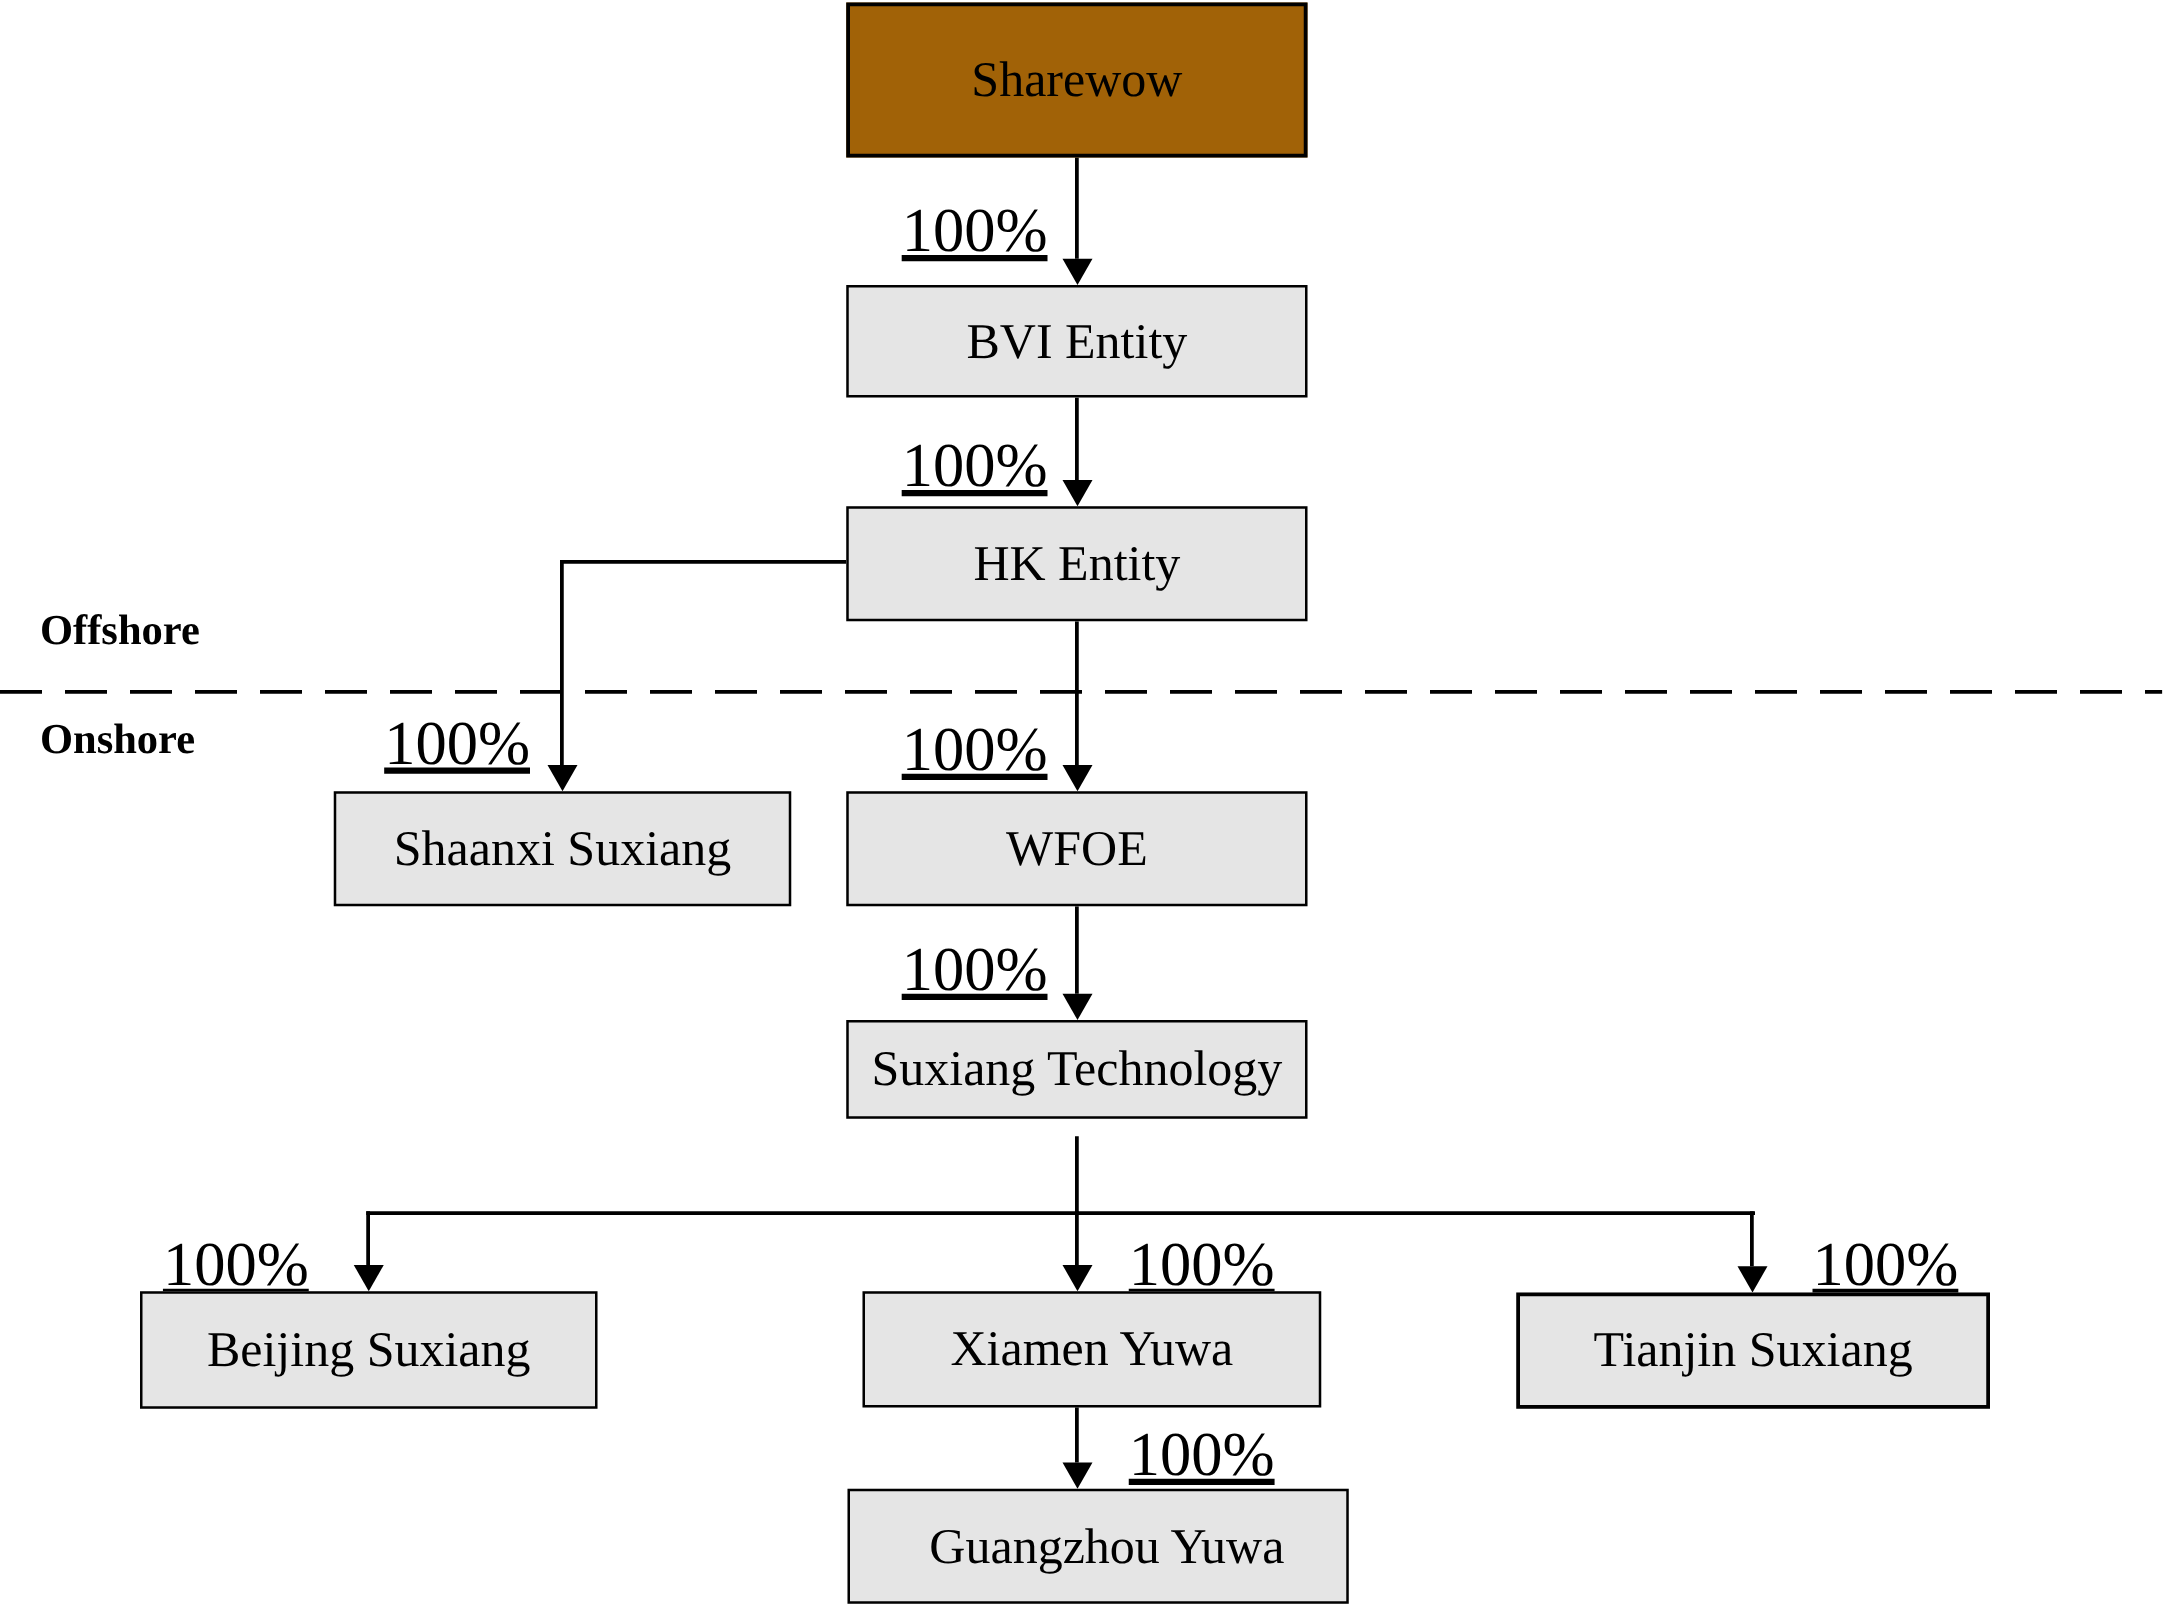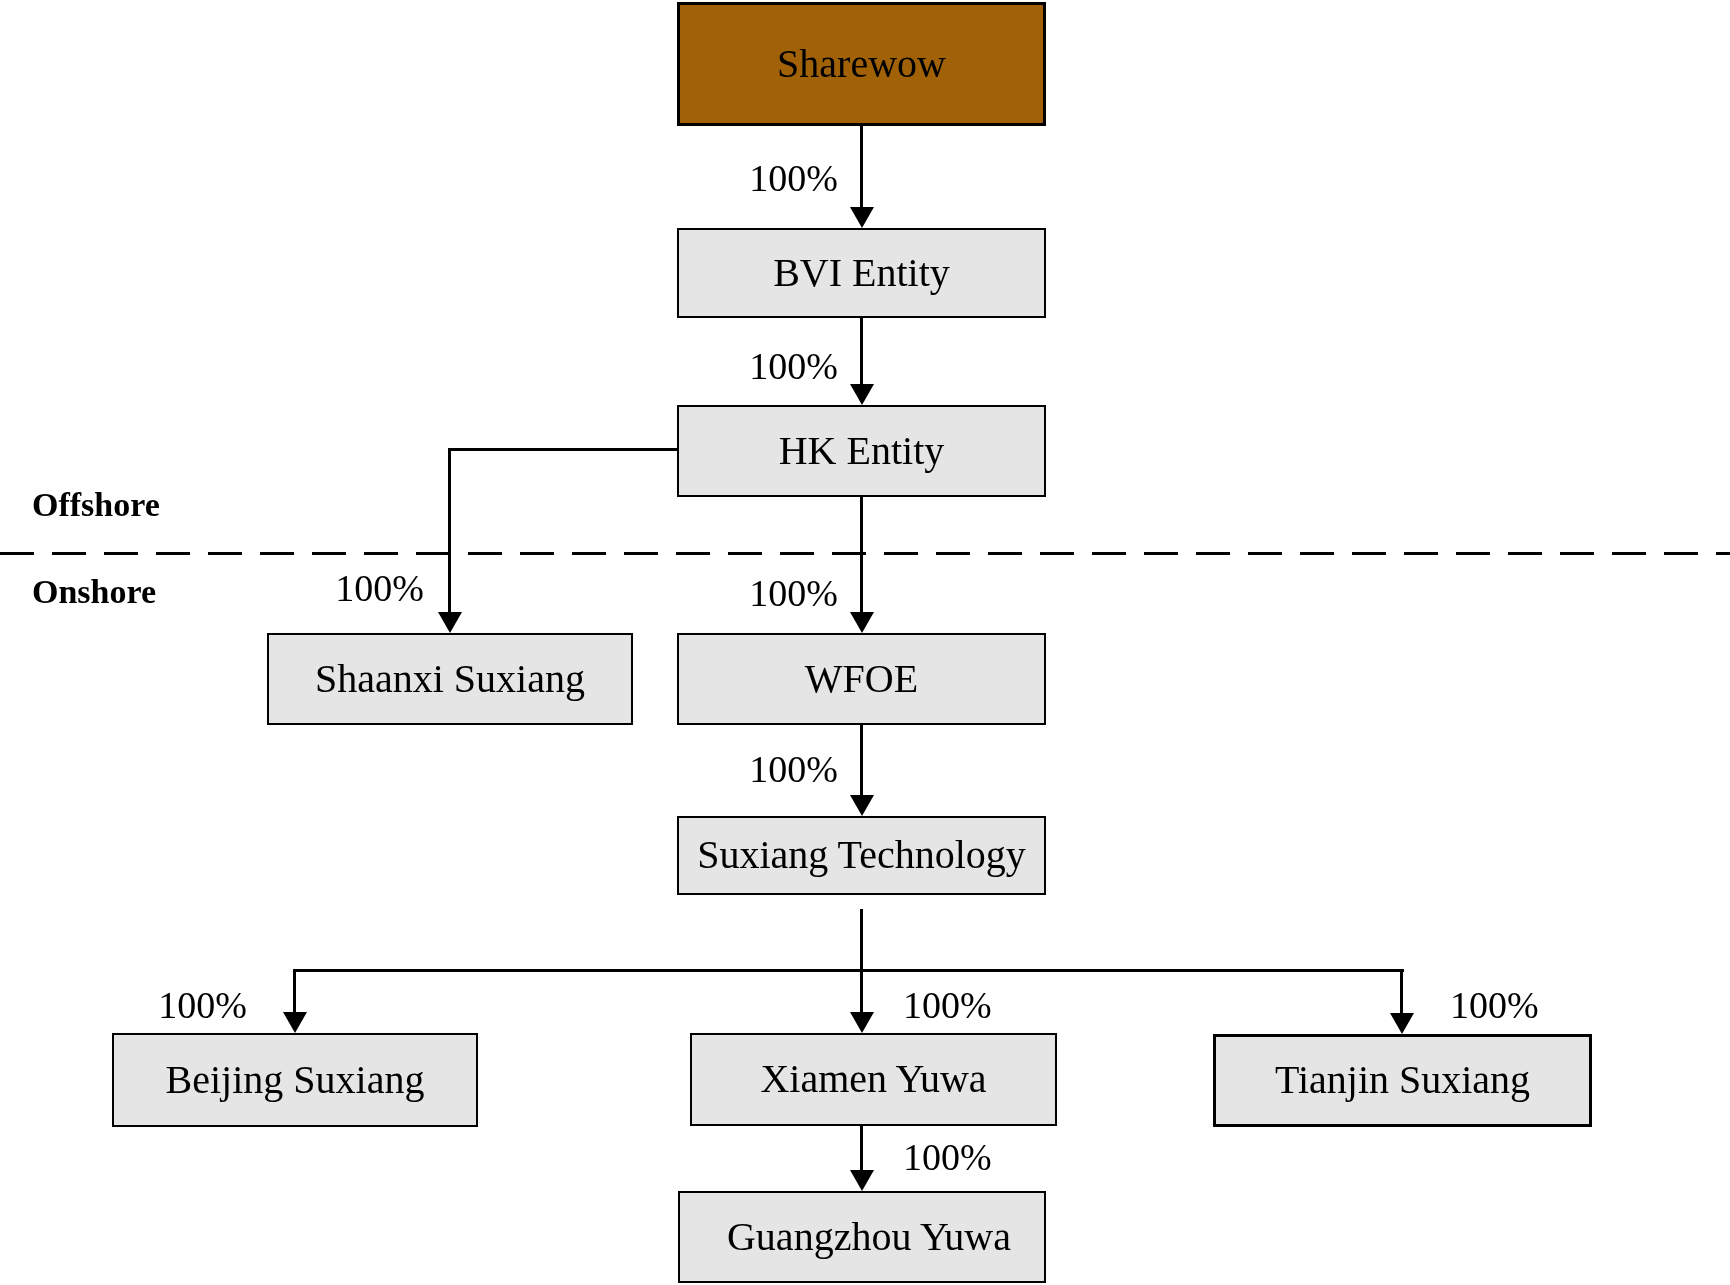--- a/index.html
+++ b/index.html
@@ -42,23 +42,24 @@
   .arrowhead {
     position: absolute;
     width: 0;
     height: 0;
     border-left: 12px solid transparent;
     border-right: 12px solid transparent;
     border-top: 21px solid #000000;
   }
   .pct {
     position: absolute;
-    font-size: 38px;
+    font-size: 50px;
     line-height: 1;
     white-space: nowrap;
+    text-decoration: underline;
   }
   .region-label {
     position: absolute;
     font-size: 34px;
     font-weight: bold;
     line-height: 1;
     white-space: nowrap;
     font-family: Liberation Serif, serif;
   }
   .divider {
@@ -146,17 +147,17 @@
   </div>
 
   <div class="node" style="left:678px; top:1033px; width:367px; height:93px;margin-left:12px;">
     <div>Xiamen Yuwa</div>
   </div>
 
   <div class="node" style="left:1213px; top:1034px; width:379px; height:93px; border-width:3px;">
     <div>Tianjin Suxiang</div>
   </div>
 
-  <div class="node" style="left:678px; top:1191px; width:368px; height:92px;padding-left:14px;">
+  <div class="node" style="left:678px; top:1191px; width:401px; height:92px;padding-left:14px;">
     <div>Guangzhou Yuwa</div>
   </div>
 
 </div>
 
 </body></html>

